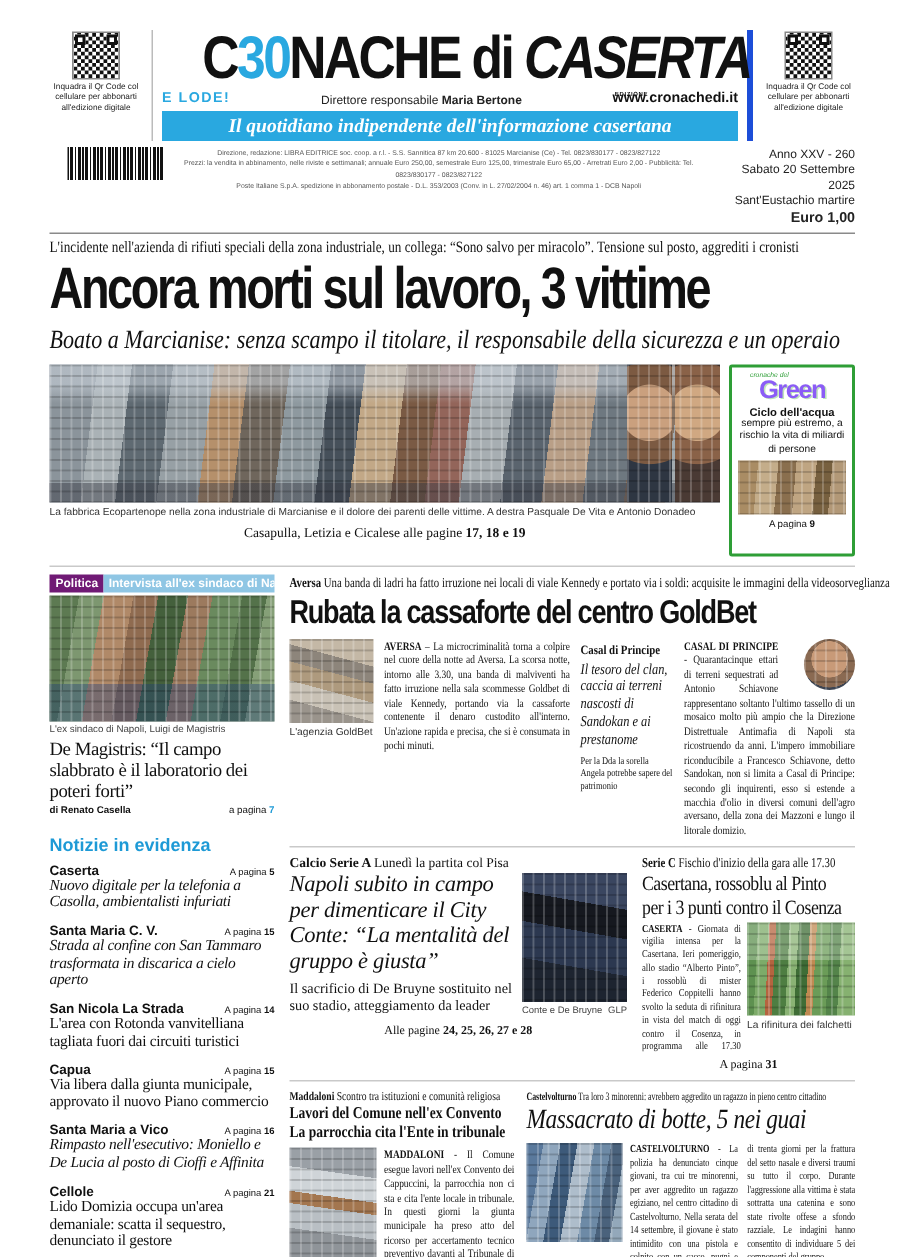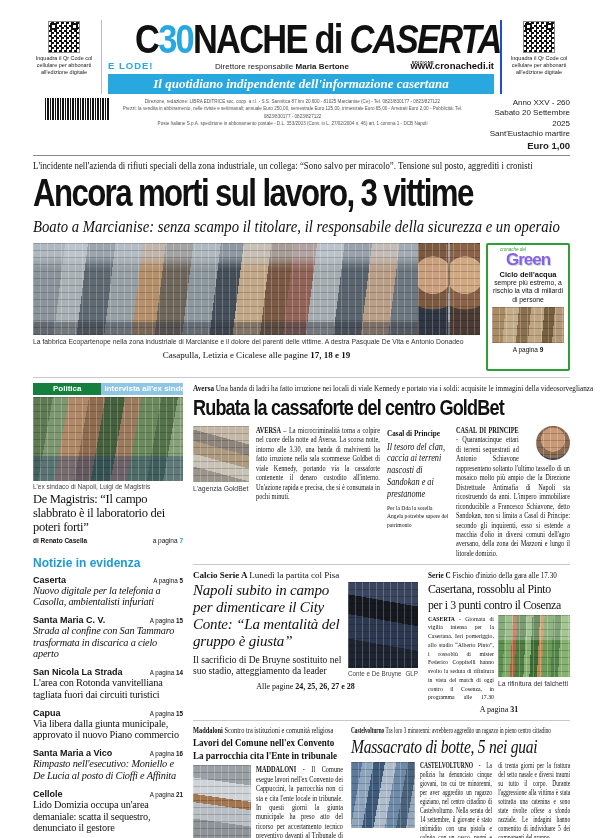--- a/index.html
+++ b/index.html
@@ -10,21 +10,21 @@
 .it{font-style:italic}
 
 
 .mh{display:flex;gap:6px;align-items:stretch;margin-top:12px}
 .qrcol{width:62px;flex:none;text-align:center;font-family:"Liberation Sans",sans-serif}
 .qr{width:30px;height:30px;margin:2px auto 3px;position:relative;
   background:repeating-conic-gradient(#111 0% 25%,#fff 25% 50%) 0 0/5px 5px;outline:1px solid #888}
 .qr::before,.qr::after{content:"";position:absolute;width:7px;height:7px;border:2px solid #111;background:#fff;box-sizing:border-box}
 .qr::before{top:1px;left:1px}.qr::after{top:1px;right:1px}
 .qrtxt{font-size:5.5px;line-height:1.3;color:#222}
-.mh-c{flex:1;min-width:0;border-left:1px solid #bbb;border-right:2px solid #1d4ed8;padding:0 6px;position:relative}
+.mh-c{flex:1;min-width:0;border-left:1px solid #bbb;border-right:4px solid #1d4ed8;padding:0 6px;position:relative}
 .logo{text-align:center;font-family:"Liberation Sans",sans-serif;font-weight:700;font-size:40px;line-height:.95;
   letter-spacing:-2px;white-space:nowrap;transform:scaleX(.86);transform-origin:50% 50%}
 .logo .blue{color:#29a8e0}
 .edz{position:absolute;right:66px;top:40px;font-size:4px;font-family:"Liberation Sans",sans-serif;font-weight:bold;letter-spacing:.4px}
 .mh-sub{display:flex;justify-content:space-between;align-items:flex-end;margin-top:2px;font-family:"Liberation Sans",sans-serif}
 .elode{color:#29a8e0;font-weight:bold;font-size:9.5px;letter-spacing:1px}
 .dir{font-size:8px;color:#222}
 .web{font-weight:bold;font-size:9.5px}
 .banner{background:#29a8e0;color:#fff;text-align:center;font-style:italic;font-weight:bold;font-size:13px;
   padding:2px 0;margin-top:3px}
@@ -81,21 +81,21 @@
 
 .hr{border-top:1px solid #c9c9c9;margin:6px 0 5px}
 
 
 .main{display:flex;gap:10px}
 .lcol{width:150px;flex:none}
 .rcol{flex:1;min-width:0}
 
 
 .plabel{display:flex;font-family:"Liberation Sans",sans-serif;font-size:8px;font-weight:bold;line-height:1}
-.plabel .a{background:#15803d;color:#fff;padding:2px 20px;flex:none}
+.plabel .a{background:#701a75;color:#fff;padding:2px 4px;flex:none}
 .plabel .b{background:#8fc6e4;color:#fff;padding:2px 3px;flex:1;white-space:nowrap;overflow:hidden}
 .pol-cap{font-size:6.5px;color:#444;font-family:"Liberation Sans",sans-serif;margin-top:2px}
 .pol-h{font-size:12.5px;line-height:1.12;margin-top:2px;letter-spacing:-.3px}
 .pol-by{display:flex;justify-content:space-between;font-family:"Liberation Sans",sans-serif;font-size:6.5px;margin-top:3px}
 
 
 .notz{margin-top:12px}
 .notz-h{color:#1e9ad6;font-family:"Liberation Sans",sans-serif;font-size:12px;font-weight:bold;margin-bottom:5px}
 .n-item{margin-bottom:7.5px}
 .n-top{display:flex;justify-content:space-between;align-items:baseline;font-family:"Liberation Sans",sans-serif}

